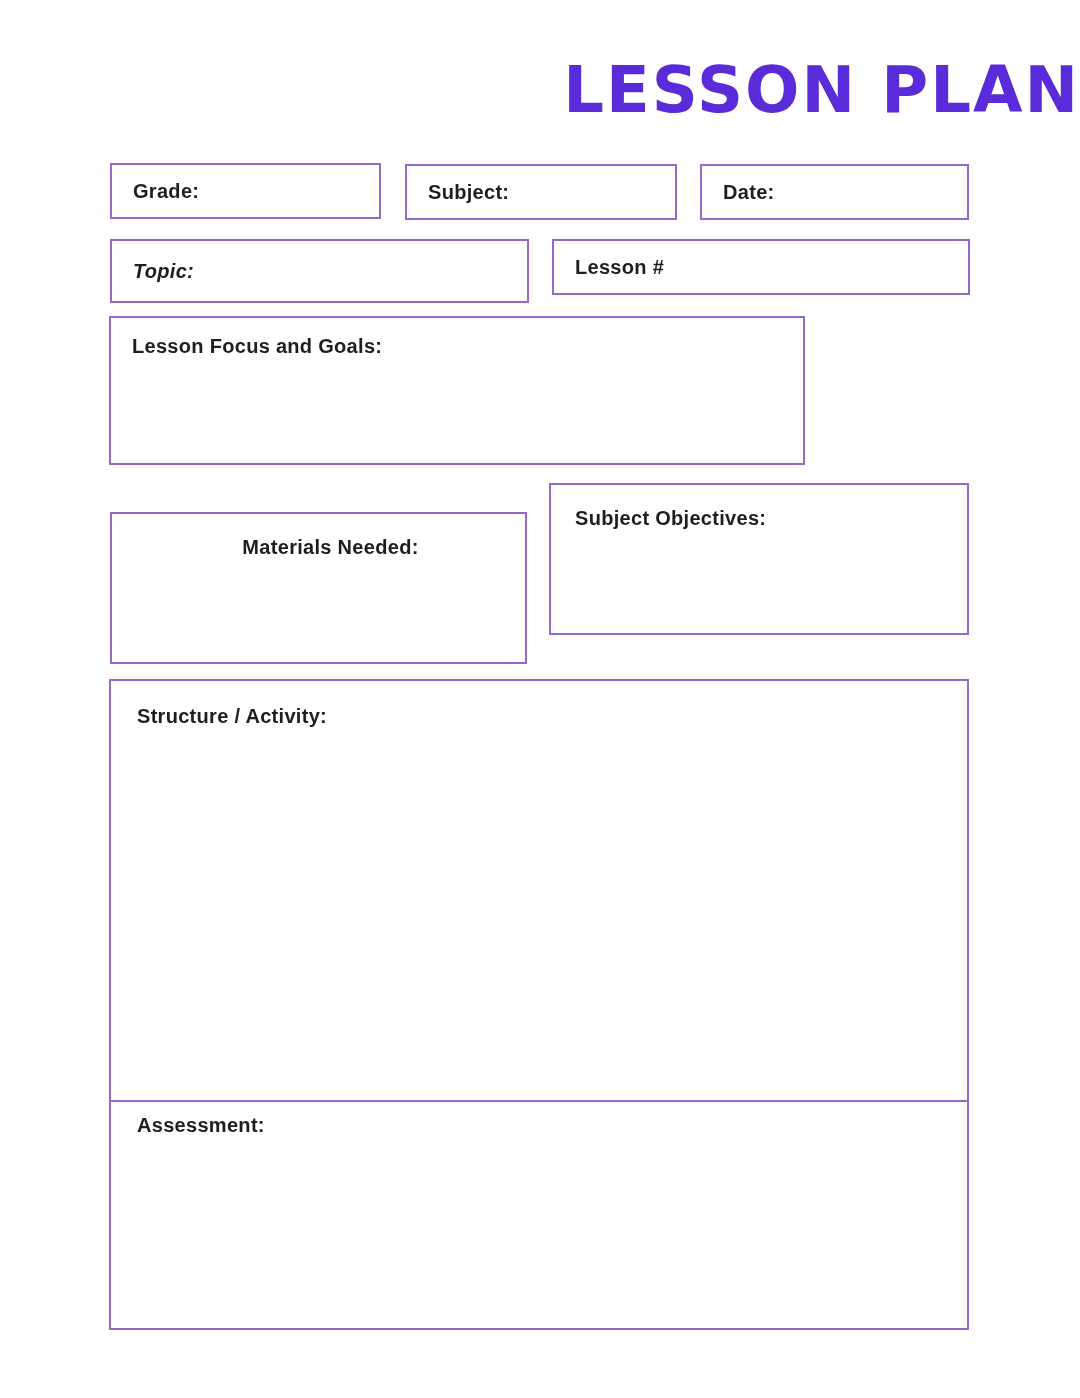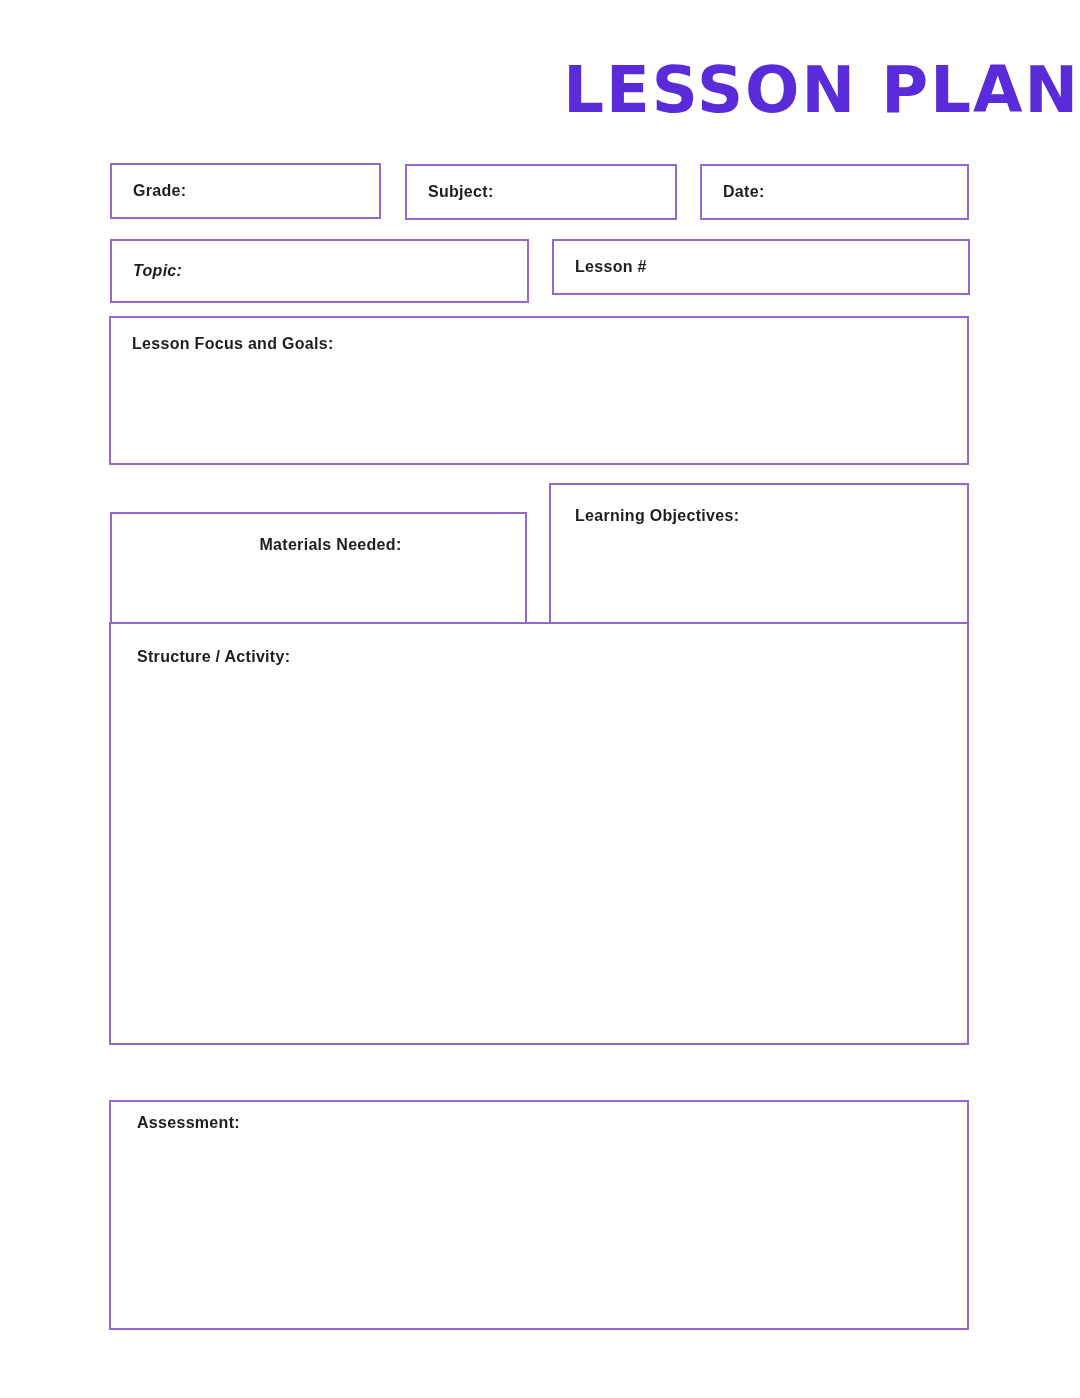--- a/index.html
+++ b/index.html
@@ -32,21 +32,21 @@
     line-height:68px;
     letter-spacing:2px;
     color:var(--title-color);
   }
   .box{
     position:absolute;
     border:2.5px solid var(--border-color);
     background:var(--box-bg);
   }
   .label{
-    font-size:16px;
+    font-size:20px;
     font-weight:700;
     color:var(--label-color);
     letter-spacing:0.3px;
     white-space:nowrap;
   }
   
   .field-inline{
     display:flex;
     align-items:center;
     padding-left:21px;
@@ -54,24 +54,24 @@
   
   .field-area{
     padding:22px 0 0 24px;
   }
   
   .b-grade        {left:110px; top:163px; width:271px; height:56px;}
   .b-subject      {left:405px; top:164px; width:272px; height:56px;}
   .b-date         {left:700px; top:164px; width:269px; height:56px;}
   .b-topic        {left:110px; top:239px; width:419px; height:64px;font-style:italic;}
   .b-lesson-number{left:552px; top:239px; width:418px; height:56px;}
-  .b-lesson-focus {left:109px; top:316px; width:860px; height:149px; padding-top:17px; padding-left:21px;}
+  .b-lesson-focus {left:109px; top:316px; width:696px; height:149px; padding-top:17px; padding-left:21px;}
   .b-materials    {left:110px; top:512px; width:417px; height:152px;text-align:center;}
   .b-objectives   {left:549px; top:483px; width:420px; height:152px;}
-  .b-structure    {left:109px; top:622px; width:860px; height:423px; padding-top:24px; padding-left:26px;}
+  .b-structure    {left:109px; top:679px; width:860px; height:423px; padding-top:24px; padding-left:26px;}
   .b-assessment   {left:109px; top:1100px; width:860px; height:230px; padding-top:12px; padding-left:26px;}
 </style>
 </head>
 <body>
 
 <div class="page">
 
   <h1 class="title">LESSON PLAN</h1>
 
   <div class="box field-inline b-grade">
@@ -96,21 +96,21 @@
 
   <div class="box field-area b-lesson-focus">
     <span class="label">Lesson Focus and Goals:</span>
   </div>
 
   <div class="box field-area b-materials">
     <span class="label">Materials Needed:</span>
   </div>
 
   <div class="box field-area b-objectives">
-    <span class="label">Learning Objectives:</span>
+    <span class="label">Subject Objectives:</span>
   </div>
 
   <div class="box field-area b-structure">
     <span class="label">Structure / Activity:</span>
   </div>
 
   <div class="box field-area b-assessment">
     <span class="label">Assessment:</span>
   </div>
 

